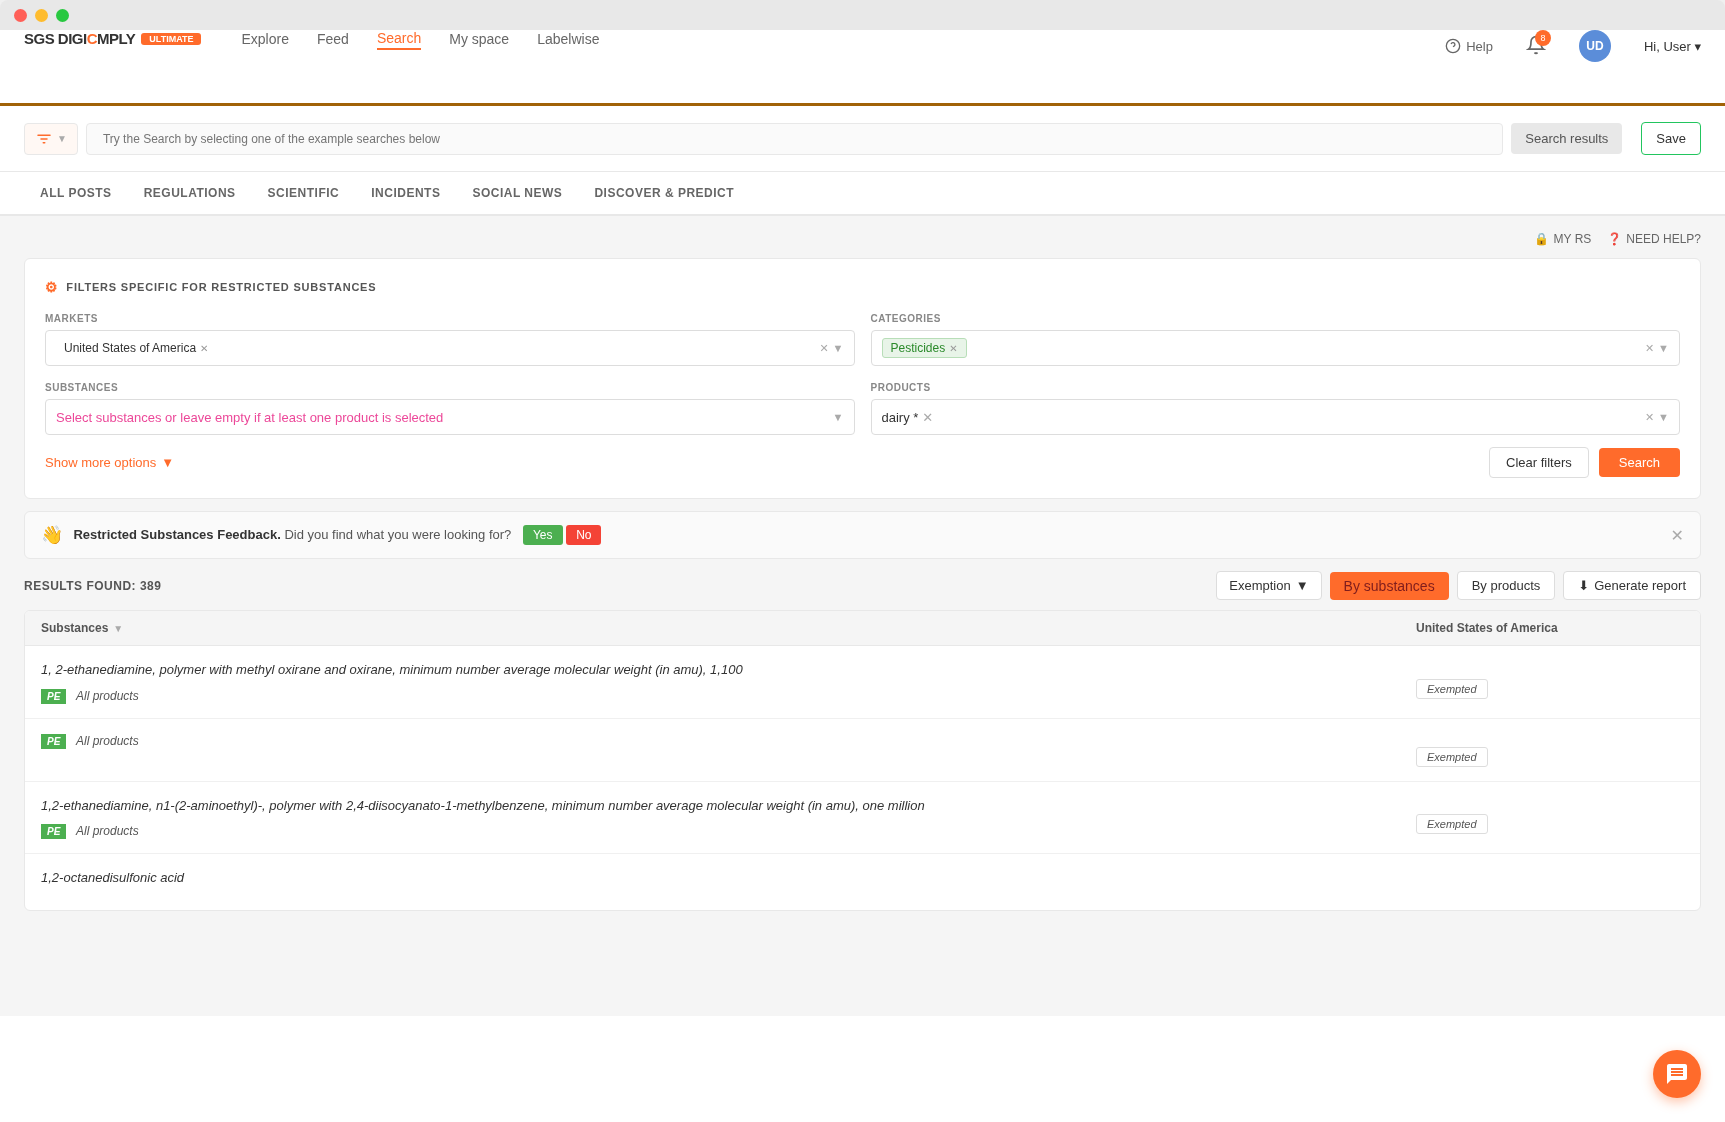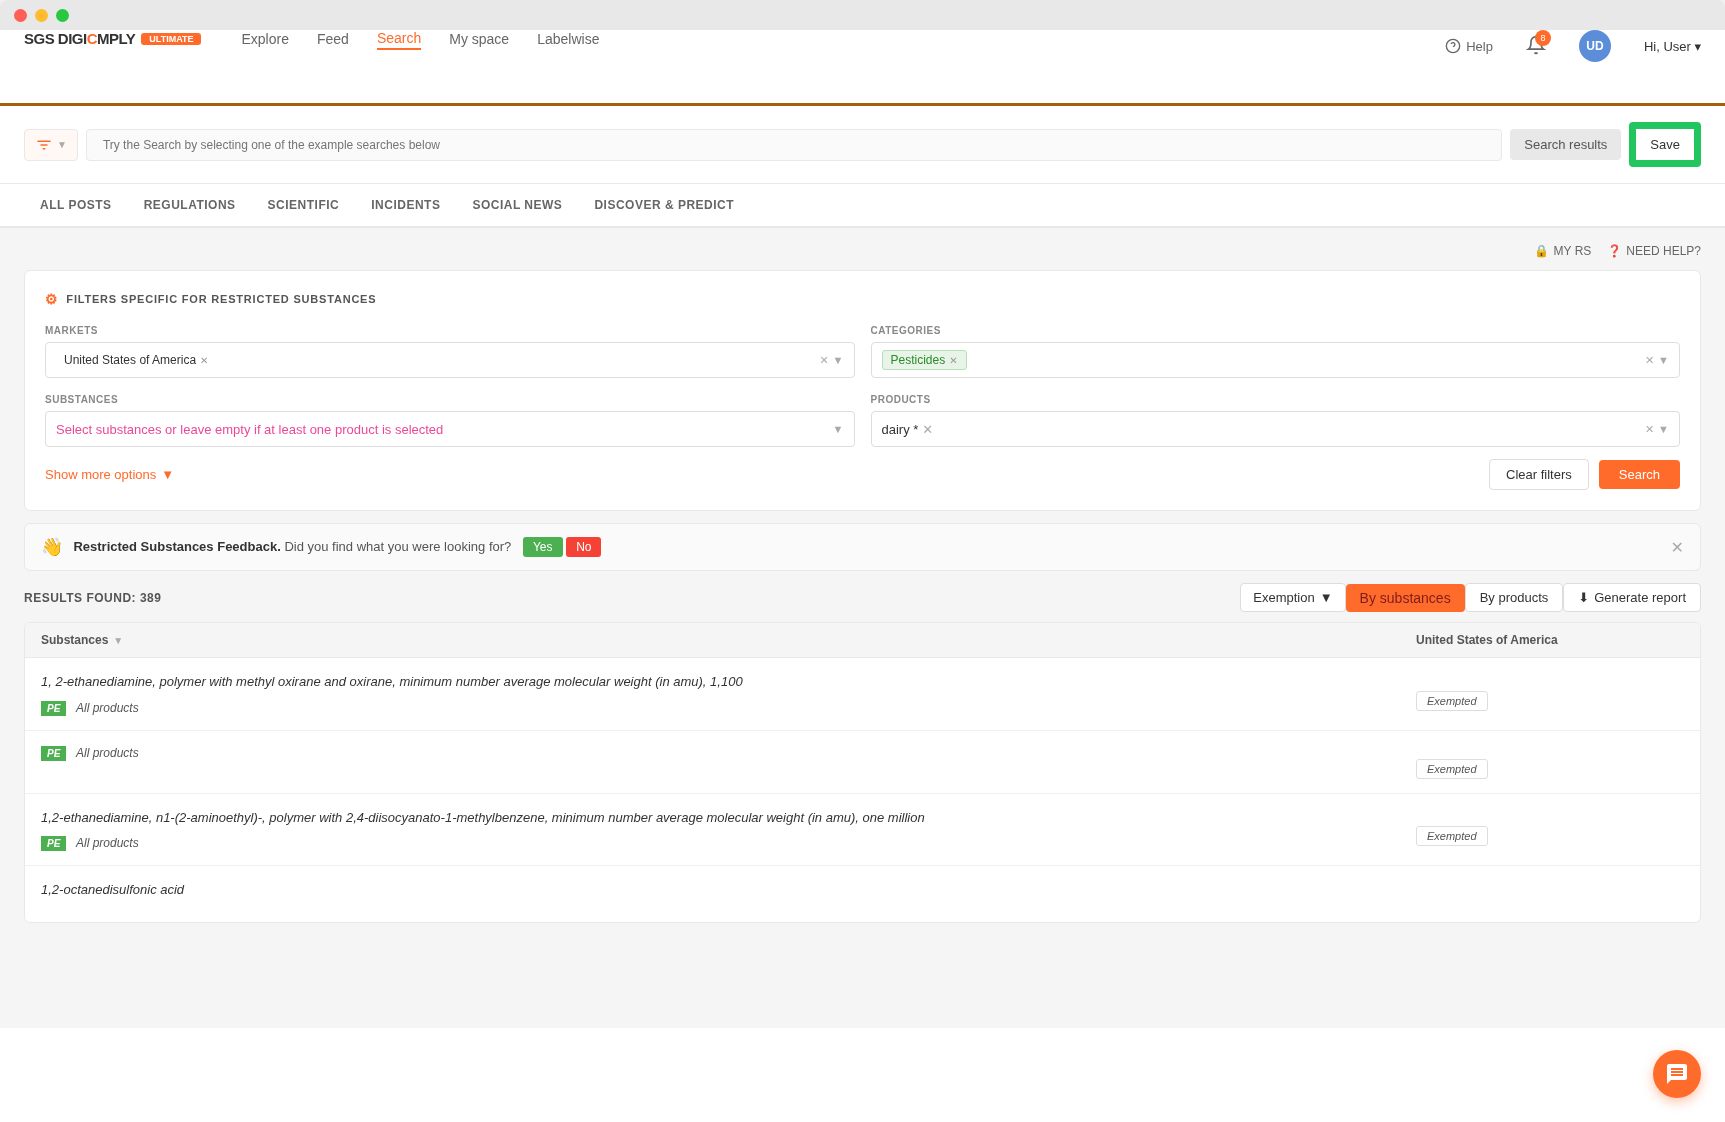--- a/index.html
+++ b/index.html
@@ -29,21 +29,21 @@
     .nav-bell { position: relative; cursor: pointer; }
     .bell-badge { position: absolute; top: -5px; right: -5px; background: #ff6b2b; color: #fff; font-size: 9px; width: 16px; height: 16px; border-radius: 50%; display: flex; align-items: center; justify-content: center; }
     .user-avatar { width: 32px; height: 32px; background: #5b8dd9; border-radius: 50%; display: flex; align-items: center; justify-content: center; color: #fff; font-size: 12px; font-weight: 600; }
     .user-greeting { font-size: 13px; color: #333; cursor: pointer; }
 
     
     .search-bar-area { padding: 16px 24px; background: #fff; border-bottom: 1px solid #e8e8e8; display: flex; align-items: center; gap: 8px; }
     .search-icon-btn { background: #fff8f4; border: 1px solid #e8e8e8; border-radius: 4px; padding: 6px 10px; cursor: pointer; display: flex; align-items: center; gap: 4px; }
     .search-input-main { flex: 1; border: 1px solid #e8e8e8; border-radius: 4px; padding: 8px 16px; font-size: 12px; color: #aaa; background: #fafafa; }
     .search-results-btn { background: #e8e8e8; color: #555; border: none; padding: 8px 14px; border-radius: 4px; cursor: pointer; font-size: 13px; font-weight: 500; }
-    .save-btn { background: #fff; border: 7px solid #22c55e; padding: 8px 14px; border-radius: 4px; cursor: pointer; font-size: 13px; color: #333; }
+    .save-btn { background: #fff; border: 1px solid #22c55e; padding: 8px 14px; border-radius: 4px; cursor: pointer; font-size: 13px; color: #333; margin-left: 11px; }
 
     
     .tab-bar { display: flex; align-items: center; padding: 0 24px; background: #fff; border-bottom: 2px solid #e8e8e8; }
     .tab { padding: 14px 16px; font-size: 12px; font-weight: 600; color: #666; cursor: pointer; text-transform: uppercase; letter-spacing: 0.5px; border-bottom: 2px solid transparent; margin-bottom: -2px; }
     .tab.active { color: #ff6b2b; border-bottom: 2px solid #ff6b2b; }
 
     
     .content-area { padding: 16px 24px; background: #f5f5f5; min-height: 800px; }
 
     
@@ -77,21 +77,21 @@
     .feedback-icon { font-size: 18px; }
     .feedback-text { flex: 1; font-size: 13px; color: #555; }
     .feedback-text strong { color: #333; }
     .yes-btn { background: #4caf50; color: #fff; border: none; padding: 3px 10px; border-radius: 3px; cursor: pointer; font-size: 12px; margin-left: 8px; }
     .no-btn { background: #f44336; color: #fff; border: none; padding: 3px 10px; border-radius: 3px; cursor: pointer; font-size: 12px; }
     .close-banner { color: #aaa; cursor: pointer; font-size: 16px; margin-left: auto; }
 
     
     .results-header { display: flex; align-items: center; justify-content: space-between; margin-bottom: 10px; }
     .results-count { font-size: 12px; font-weight: 600; color: #555; text-transform: uppercase; letter-spacing: 0.5px; }
-    .results-actions { display: flex; align-items: center; }
+    .results-actions { display: flex; align-items: center; gap: 8px; }
     .exemption-btn { background: #fff; border: 1px solid #ddd; padding: 6px 12px; border-radius: 4px; cursor: pointer; font-size: 13px; color: #333; display: flex; align-items: center; gap: 5px; }
     .by-substances-btn { background: #ff6b2b; color: #7f1d1d; border: none; padding: 6px 14px; border-radius: 4px; cursor: pointer; font-size: 14px; }
     .by-products-btn { background: #fff; border: 1px solid #ddd; color: #333; padding: 6px 14px; border-radius: 4px; cursor: pointer; font-size: 13px; }
     .generate-report-btn { background: #fff; border: 1px solid #ddd; color: #333; padding: 6px 14px; border-radius: 4px; cursor: pointer; font-size: 13px; display: flex; align-items: center; gap: 5px; }
 
     
     .results-table { background: #fff; border: 1px solid #e8e8e8; border-radius: 6px; overflow: hidden; }
     .table-header { display: grid; grid-template-columns: 1fr 300px; background: #f5f5f5; border-bottom: 1px solid #e8e8e8; }
     .th { padding: 10px 16px; font-size: 12px; font-weight: 600; color: #555; display: flex; align-items: center; gap: 5px; }
     .th .sort-icon { color: #aaa; font-size: 10px; }

